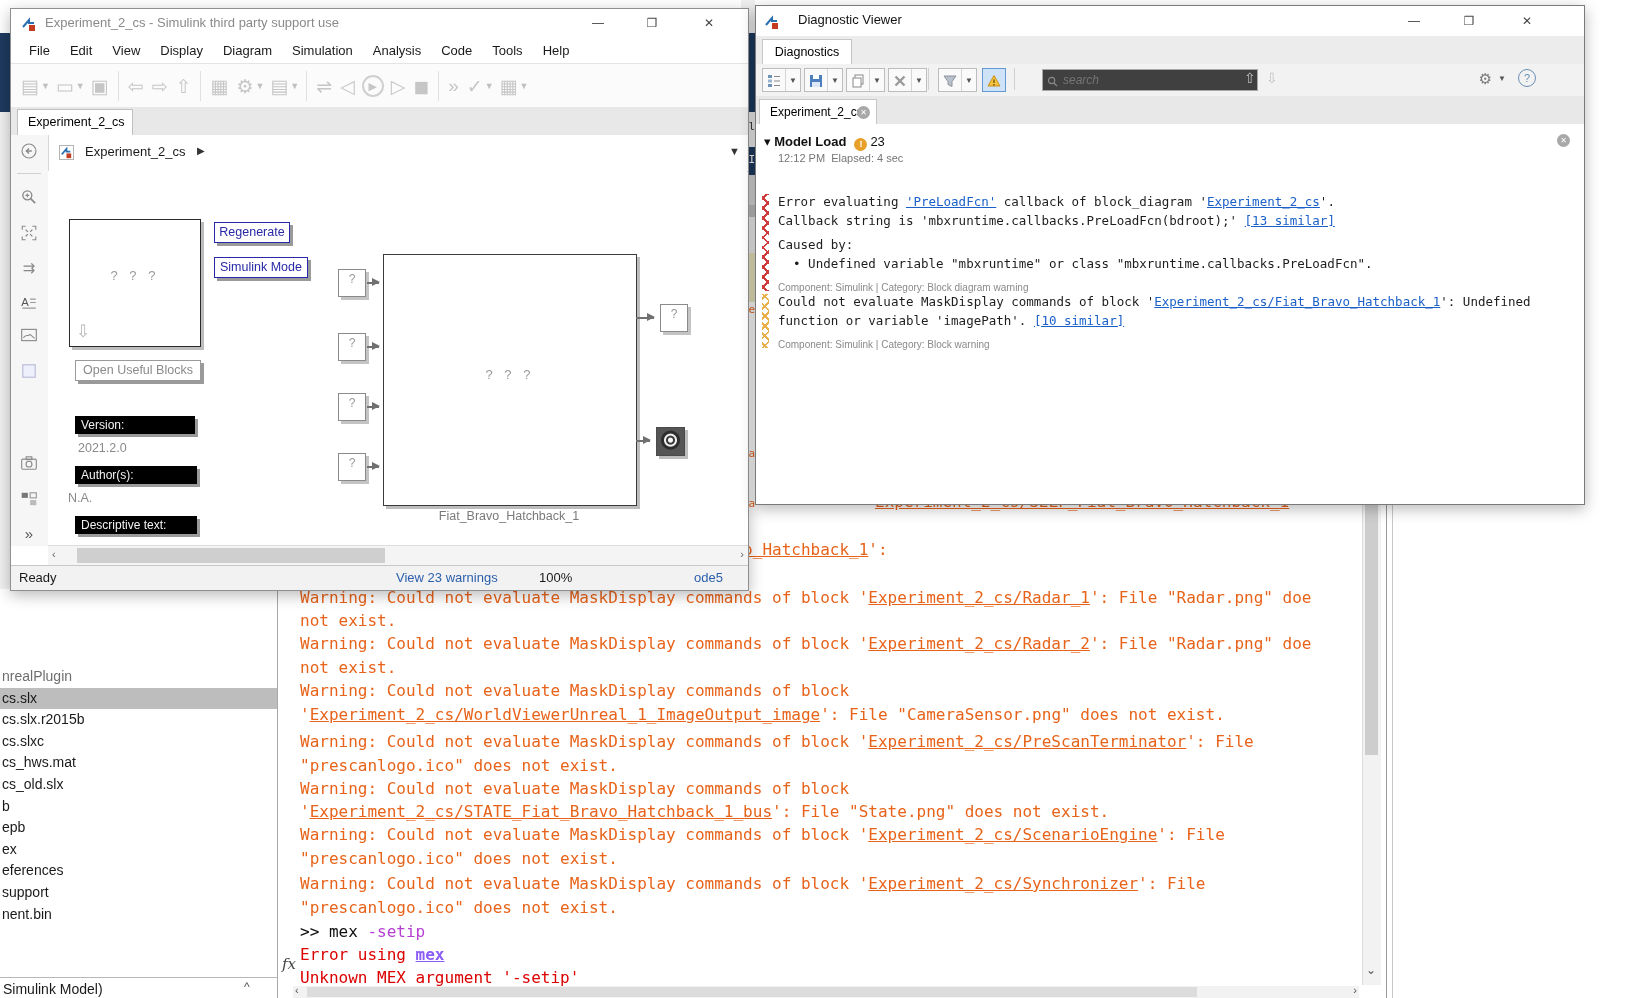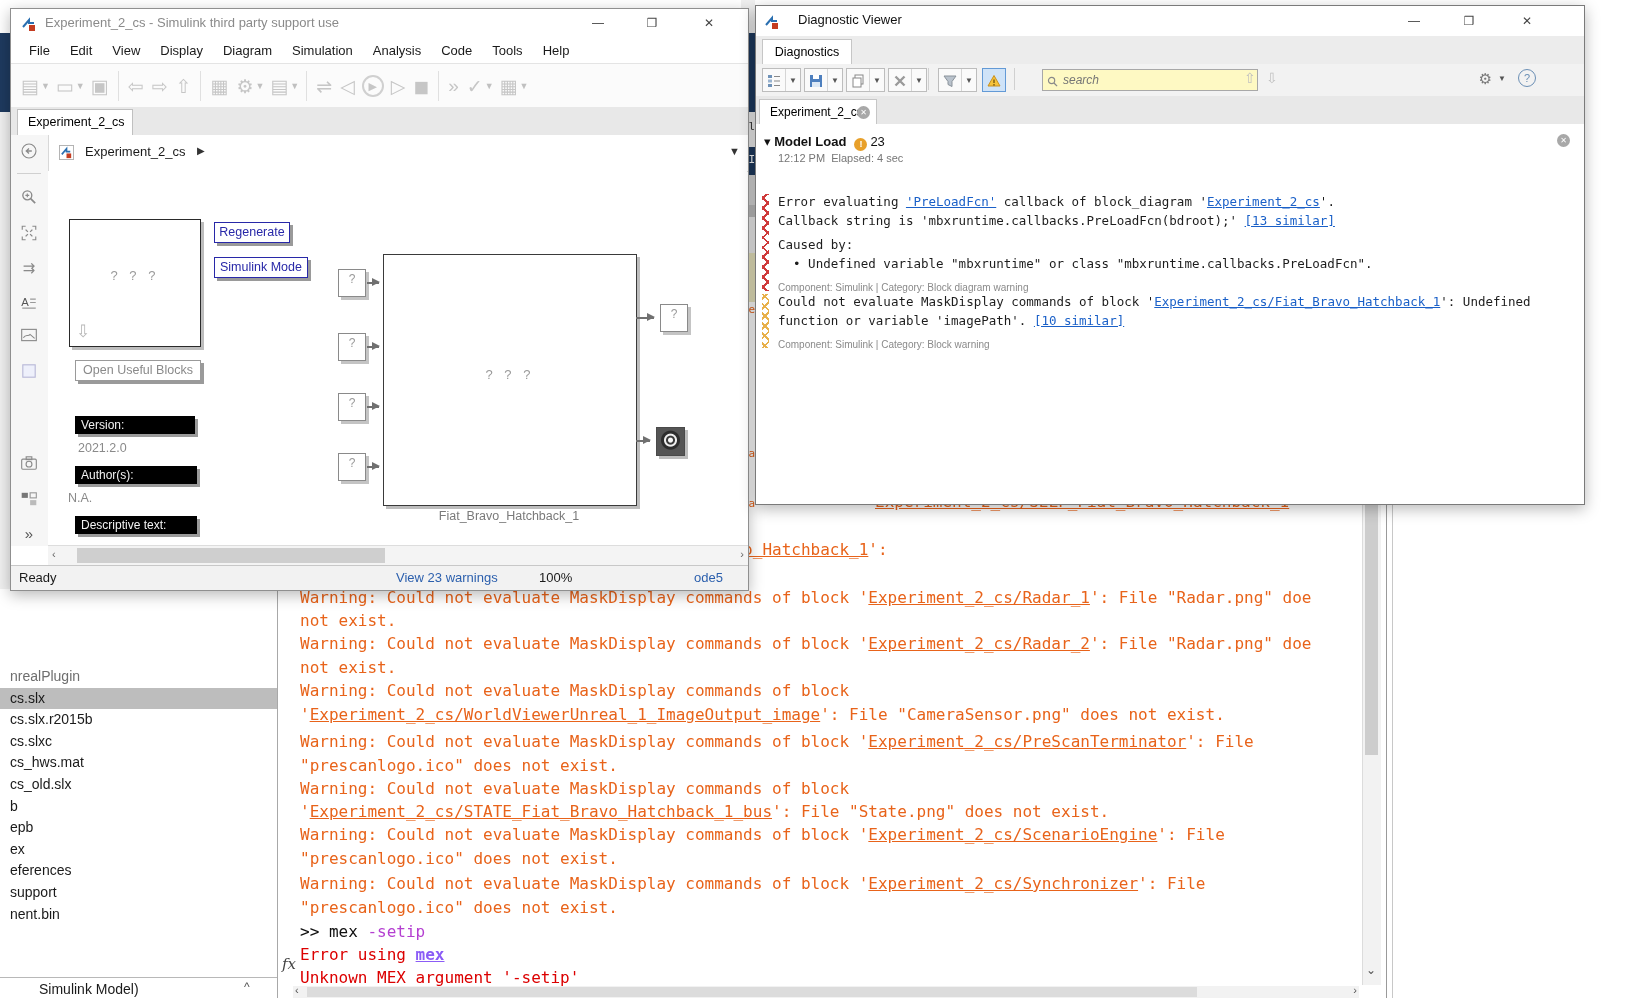--- a/index.html
+++ b/index.html
@@ -8,25 +8,25 @@
   .abs{position:absolute;}
 
   
   #left-strip-top{left:0;top:33px;width:10px;height:79px;background:#1e3a5f;}
   #left-strip-body{left:0;top:112px;width:10px;height:478px;background:#f0f0f0;border-right:1px solid #d8d8d8;}
   #sliver{left:741px;top:0;width:14px;height:590px;background:#f0f0f0;overflow:hidden;}
   .sliver-band{position:absolute;left:0;width:14px;}
   .sliver-frag{position:absolute;left:1px;font-size:11px;color:#e8631a;font-family:"DejaVu Sans Mono",monospace;}
 
   #file-panel{left:0;top:589px;width:277px;height:409px;background:#fff;border-right:1px solid #a8a8a8;}
-  .file-item{position:absolute;left:0;width:277px;height:21px;line-height:21px;font-size:14px;color:#1a1a1a;padding-left:10px;box-sizing:border-box;white-space:pre;}
+  .file-item{position:absolute;left:0;width:277px;height:21px;line-height:21px;font-size:14px;color:#1a1a1a;padding-left:2px;box-sizing:border-box;white-space:pre;}
   .file-item.sel{background:#bdbdbd;}
   .file-item.muted{color:#6e6e6e;}
   #details-bar{left:0;top:977px;width:277px;height:21px;border-top:1px solid #b8b8b8;background:#fff;}
-  #details-title{position:absolute;left:3px;top:3px;font-size:14px;color:#1a1a1a;margin-left:36px;}
+  #details-title{position:absolute;left:3px;top:3px;font-size:14px;color:#1a1a1a;}
   #details-collapse{position:absolute;left:244px;top:2px;font-size:12px;color:#555;}
 
   #cmd{left:0;top:460px;width:1360px;height:538px;overflow:hidden;pointer-events:none;}
   .cmd-line{position:absolute;white-space:pre;font-family:"DejaVu Sans Mono",monospace;font-size:16px;line-height:22px;pointer-events:auto;}
   .seg-plain{color:#e8631a;}
   .seg-link{color:#e8631a;text-decoration:underline;cursor:pointer;}
   .seg-input{color:#101010;}
   .seg-flag{color:#b43fd1;}
   .seg-err{color:#dc0000;}
   .seg-errlink{color:#8b5cf6;font-weight:bold;text-decoration:underline;cursor:pointer;}
@@ -88,21 +88,21 @@
   
   #dv-win{left:755px;top:5px;width:828px;height:498px;border-color:#7a7a7a;}
   #dv-title{color:#111;left:30px;margin-left:12px;}
   #dv-tabs{position:absolute;left:0;top:30px;right:0;height:28px;background:#ececec;border-bottom:1px solid #c6c6c6;}
   #dv-main-tab{position:absolute;left:6px;top:3px;width:88px;height:25px;background:#fff;border:1px solid #c6c6c6;border-bottom:none;font-size:12.5px;line-height:24px;text-align:center;cursor:pointer;}
   #dv-toolbar{position:absolute;left:0;top:58px;right:0;height:32px;background:#f2f2f2;border-bottom:1px solid #d8d8d8;}
   .dvb{position:absolute;top:4px;height:22px;border:1px solid #bdbdbd;background:#fafafa;display:flex;align-items:center;cursor:pointer;}
   .dvb .dd{font-size:8px;color:#555;padding:0 3px;border-left:1px solid #d5d5d5;height:100%;display:flex;align-items:center;}
   .dvb .ic{width:22px;text-align:center;}
   .dvb.toggled{background:#cfe3f8;border-color:#639ad6;}
-  #dv-search{position:absolute;left:286px;top:5px;width:190px;height:18px;border:1px solid #a8a8a8;background:#fef9c3;font-size:12px;font-style:italic;color:#8a8a8a;padding:1px 4px 1px 20px;}
+  #dv-search{position:absolute;left:286px;top:5px;width:190px;height:18px;border:1px solid #a8a8a8;background:#404040;font-size:12px;font-style:italic;color:#8a8a8a;padding:1px 4px 1px 20px;}
   #dv-search-ico{position:absolute;left:291px;top:8px;}
   .dv-arrow{position:absolute;top:6px;font-size:14px;color:#c0c0c0;cursor:pointer;}
   #dv-doctabs{position:absolute;left:0;top:90px;right:0;height:28px;background:#e8e8e8;border-bottom:1px solid #c6c6c6;}
   #dv-doctab{position:absolute;left:3px;top:3px;width:118px;height:25px;background:#fff;border:1px solid #c6c6c6;border-bottom:none;font-size:12px;line-height:24px;padding-left:10px;box-sizing:border-box;cursor:pointer;}
   .closedot{display:inline-block;width:13px;height:13px;border-radius:50%;background:#a8a8a8;color:#fff;font-size:8px;line-height:13px;text-align:center;vertical-align:middle;cursor:pointer;}
   #dv-content{position:absolute;left:0;top:118px;right:0;bottom:0;background:#fff;overflow:hidden;}
   #dv-group-head{position:absolute;left:8px;top:10px;font-size:13px;color:#111;}
   #dv-group-head b{font-weight:bold;}
   .warn-badge{display:inline-block;width:13px;height:13px;border-radius:50%;background:#e8a02a;color:#fff;font-size:9px;font-weight:bold;text-align:center;line-height:13px;vertical-align:-1px;margin:0 3px 0 8px;}
   #dv-group-time{position:absolute;left:22px;top:28px;font-size:11px;color:#767676;}

